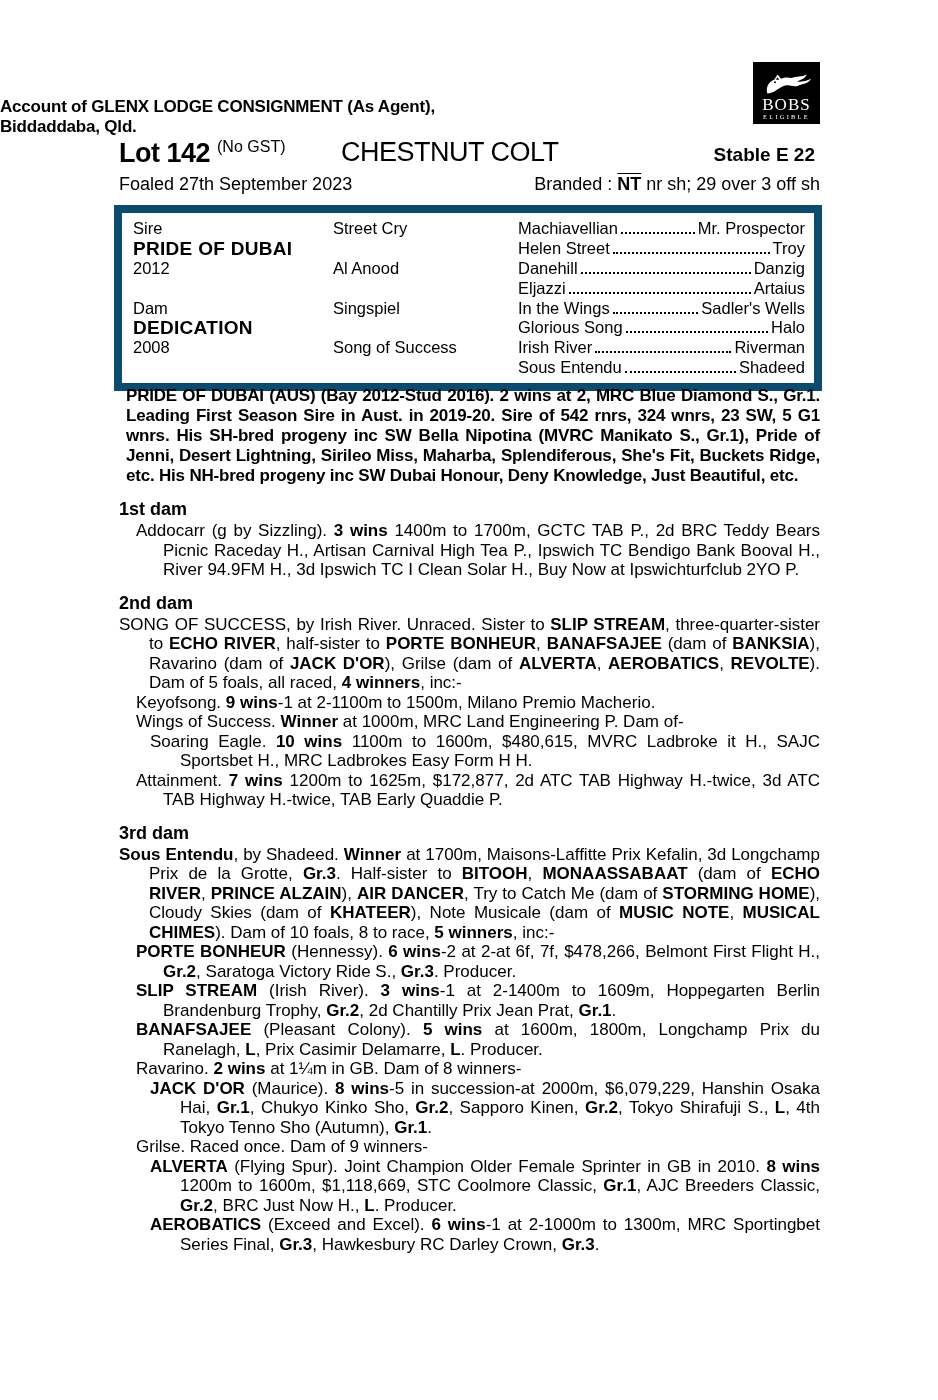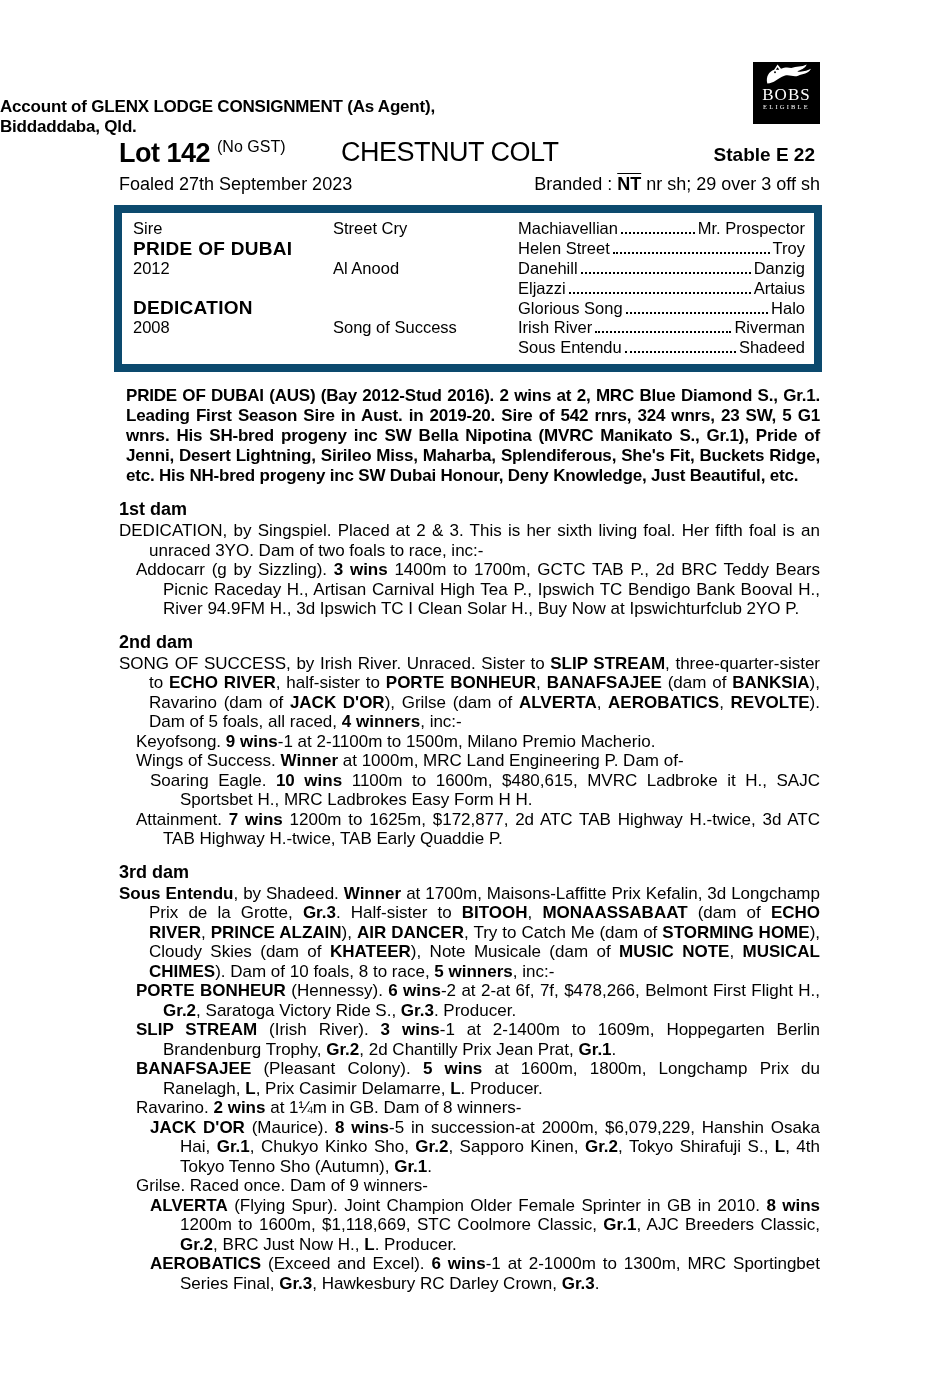--- a/index.html
+++ b/index.html
@@ -5,21 +5,21 @@
   * { margin:0; padding:0; box-sizing:border-box; }
   html,body { background:#ffffff; }
   .page {
     position:relative; width:938px; height:1400px; background:#fff; color:#000;
     font-family:"Liberation Sans", sans-serif; overflow:hidden;
   }
   
   .logo {
     position:absolute; left:753px; top:62px; width:67px; height:62px;
     background:#000; color:#fff; display:flex; flex-direction:column;
-    align-items:center; padding-bottom:3px;
+    align-items:center; justify-content:flex-end; padding-bottom:3px;
   }
   .logo svg { width:52px; height:24px; margin-bottom:1px; }
   .logo .bobs { font-family:"Liberation Serif", serif; font-size:17px; letter-spacing:1px; line-height:16px; }
   .logo .elig { font-family:"Liberation Serif", serif; font-size:6.5px; letter-spacing:2.2px; line-height:8px; }
   
   .account { position:absolute; top:97px; left:0; width:938px; text-align:left;
     font-weight:bold; font-size:17px; line-height:20px; letter-spacing:-0.2px; }
   .lot-row { position:absolute; top:138px; left:119px; width:701px; height:32px; }
   .lot-left { position:absolute; left:0; top:0; display:flex; align-items:flex-start; }
   .lot-num { font-size:27px; font-weight:bold; letter-spacing:-0.5px; }
@@ -115,20 +115,29 @@
         <div class="ped-row">
           <div class="c1"></div>
           <div class="c2"></div>
           <div class="c3">
             <span>Eljazzi</span>
             <span class="leader"></span>
             <span>Artaius</span>
           </div>
         </div>
         <div class="ped-row">
+          <div class="c1">Dam</div>
+          <div class="c2">Singspiel</div>
+          <div class="c3">
+            <span>In the Wings</span>
+            <span class="leader"></span>
+            <span>Sadler's Wells</span>
+          </div>
+        </div>
+        <div class="ped-row">
           <div class="c1 b">DEDICATION</div>
           <div class="c2"></div>
           <div class="c3">
             <span>Glorious Song</span>
             <span class="leader"></span>
             <span>Halo</span>
           </div>
         </div>
         <div class="ped-row">
           <div class="c1">2008</div>
@@ -148,21 +157,20 @@
             <span>Shadeed</span>
           </div>
         </div>
       </div>
   </div>
 
   <div class="bodytext">
     <p class="sire-para"><span class="b">PRIDE OF DUBAI (AUS) (Bay 2012-Stud 2016). 2 wins at 2, MRC Blue Diamond S., Gr.1. Leading First Season Sire in Aust. in 2019-20. Sire of 542 rnrs, 324 wnrs, 23 SW, 5 G1 wnrs. His SH-bred progeny inc SW Bella Nipotina (MVRC Manikato S., Gr.1), Pride of Jenni, Desert Lightning, Sirileo Miss, Maharba, Splendiferous, She's Fit, Buckets Ridge, etc. His NH-bred progeny inc SW Dubai Honour, Deny Knowledge, Just Beautiful, etc.</span></p>
     <div>
         <h3 class="dam-head">1st dam</h3>
-        <p class="para lv0"><span>DEDICATION, by Singspiel. Placed at 2 &amp; 3. This is her sixth living foal. Her fifth foal is an unraced 3YO. Dam of two foals to race, inc:-</span></p>
         <p class="para lv1"><span>Addocarr (g by Sizzling). </span><span class="b">3 wins</span><span> 1400m to 1700m, GCTC TAB P., 2d BRC Teddy Bears Picnic Raceday H., Artisan Carnival High Tea P., Ipswich TC Bendigo Bank Booval H., River 94.9FM H., 3d Ipswich TC I Clean Solar H., Buy Now at Ipswichturfclub 2YO P.</span></p>
         <h3 class="dam-head">2nd dam</h3>
         <p class="para lv0"><span>SONG OF SUCCESS, by Irish River. Unraced. Sister to </span><span class="b">SLIP STREAM</span><span>, three-quarter-sister to </span><span class="b">ECHO RIVER</span><span>, half-sister to </span><span class="b">PORTE BONHEUR</span><span>, </span><span class="b">BANAFSAJEE</span><span> (dam of </span><span class="b">BANKSIA</span><span>), Ravarino (dam of </span><span class="b">JACK D'OR</span><span>), Grilse (dam of </span><span class="b">ALVERTA</span><span>, </span><span class="b">AEROBATICS</span><span>, </span><span class="b">REVOLTE</span><span>). Dam of 5 foals, all raced, </span><span class="b">4 winners</span><span>, inc:-</span></p>
         <p class="para lv1"><span>Keyofsong. </span><span class="b">9 wins</span><span>-1 at 2-1100m to 1500m, Milano Premio Macherio.</span></p>
         <p class="para lv1"><span>Wings of Success. </span><span class="b">Winner</span><span> at 1000m, MRC Land Engineering P. Dam of-</span></p>
         <p class="para lv2"><span>Soaring Eagle. </span><span class="b">10 wins</span><span> 1100m to 1600m, $480,615, MVRC Ladbroke it H., SAJC Sportsbet H., MRC Ladbrokes Easy Form H H.</span></p>
         <p class="para lv1"><span>Attainment. </span><span class="b">7 wins</span><span> 1200m to 1625m, $172,877, 2d ATC TAB Highway H.-twice, 3d ATC TAB Highway H.-twice, TAB Early Quaddie P.</span></p>
         <h3 class="dam-head">3rd dam</h3>
         <p class="para lv0"><span class="b">Sous Entendu</span><span>, by Shadeed. </span><span class="b">Winner</span><span> at 1700m, Maisons-Laffitte Prix Kefalin, 3d Longchamp Prix de la Grotte, </span><span class="b">Gr.3</span><span>. Half-sister to </span><span class="b">BITOOH</span><span>, </span><span class="b">MONAASSABAAT</span><span> (dam of </span><span class="b">ECHO RIVER</span><span>, </span><span class="b">PRINCE ALZAIN</span><span>), </span><span class="b">AIR DANCER</span><span>, Try to Catch Me (dam of </span><span class="b">STORMING HOME</span><span>), Cloudy Skies (dam of </span><span class="b">KHATEER</span><span>), Note Musicale (dam of </span><span class="b">MUSIC NOTE</span><span>, </span><span class="b">MUSICAL CHIMES</span><span>). Dam of 10 foals, 8 to race, </span><span class="b">5 winners</span><span>, inc:-</span></p>
         <p class="para lv1"><span class="b">PORTE BONHEUR</span><span> (Hennessy). </span><span class="b">6 wins</span><span>-2 at 2-at 6f, 7f, $478,266, Belmont First Flight H., </span><span class="b">Gr.2</span><span>, Saratoga Victory Ride S., </span><span class="b">Gr.3</span><span>. Producer.</span></p>

